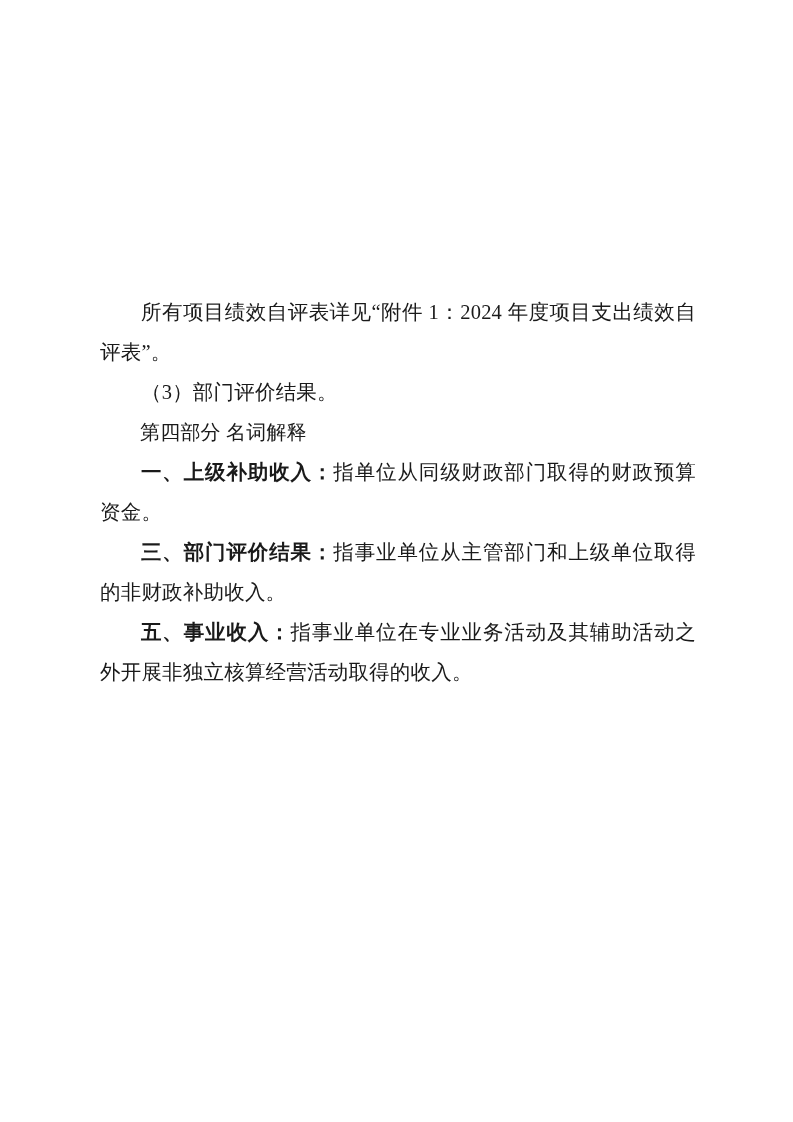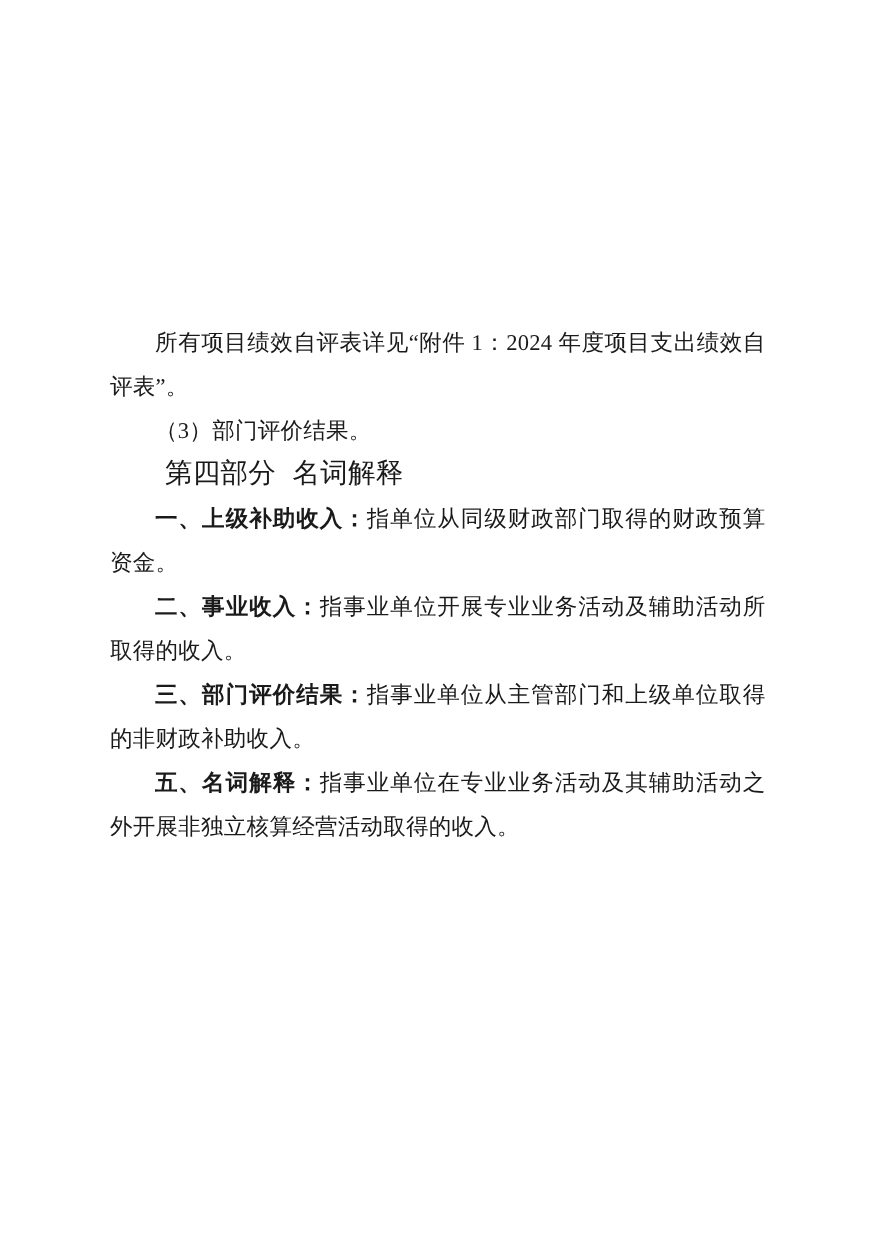--- a/index.html
+++ b/index.html
@@ -33,23 +33,22 @@
   }
   .indent {
     text-indent: 2em;
   }
   .heading {
     font-weight: normal;
     text-indent: 2em;
   }
   .part-title {
     text-indent: 2em;
-    font-size: 25px;
+    font-size: 20px;
     line-height: 40px;
-    font-family: Liberation Mono, monospace;
   }
   .lead {
     font-weight: bold;
   }
   .page-number {
     position: absolute;
     right: 97px;
     top: 988px;
     font-size: 19px;
     letter-spacing: 0.5px;
@@ -66,24 +65,23 @@
 
     <p class="indent">所有项目绩效自评表详见“附件 1：2024 年度项目支出绩效自评表”。</p>
 
     <p class="heading">（3）部门评价结果。</p>
 
 
     <p class="part-title">第四部分 名词解释</p>
 
     <p class="indent"><span class="lead">一、上级补助收入：</span><span>指单位从同级财政部门取得的财政预算资金。</span></p>
 
-    <p class="indent"><span class="lead">二、事业收入：</span><span>指事业单位开展专业业务活动及辅助活动所取得的收入。</span></p>
 
     <p class="indent"><span class="lead">三、部门评价结果：</span><span>指事业单位从主管部门和上级单位取得的非财政补助收入。</span></p>
 
 
-    <p class="indent"><span class="lead">五、名词解释：</span><span>指事业单位在专业业务活动及其辅助活动之外开展非独立核算经营活动取得的收入。</span></p>
+    <p class="indent"><span class="lead">五、事业收入：</span><span>指事业单位在专业业务活动及其辅助活动之外开展非独立核算经营活动取得的收入。</span></p>
 
   </div>
 
   <div class="page-number">-23-</div>
 
 </div>
 
 </body></html>

